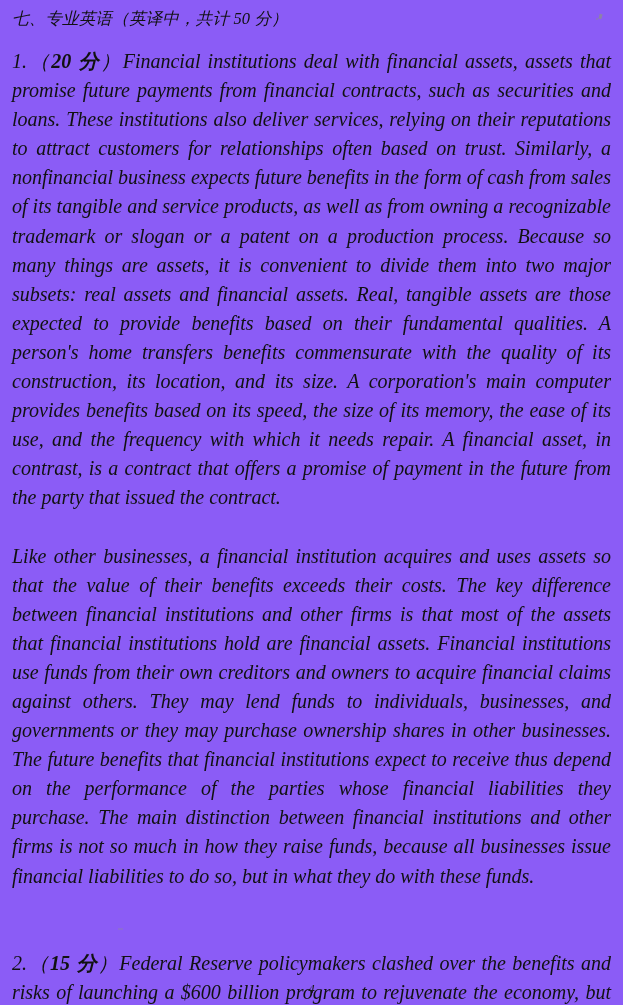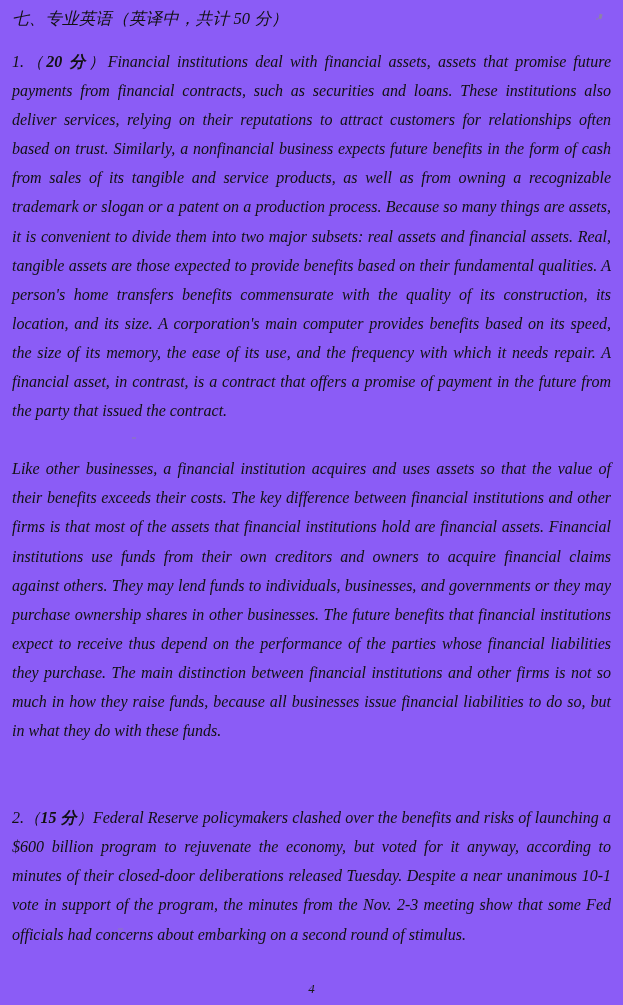--- a/index.html
+++ b/index.html
@@ -28,21 +28,21 @@
   }
   .section-heading {
     font-size: 16.5px;
     line-height: 30px;
     margin: 0;
     padding-top: 4px;
     letter-spacing: 0.2px;
     white-space: nowrap;
   }
   .qpara {
-    font-size: 16px;
+    font-size: 20px;
     line-height: 29.1px;
     text-align: justify;
     text-justify: inter-word;
     margin: 0;
     text-indent: 0;
     -webkit-hyphens: none;
     hyphens: none;
   }
   .qnum {
     white-space: nowrap;

